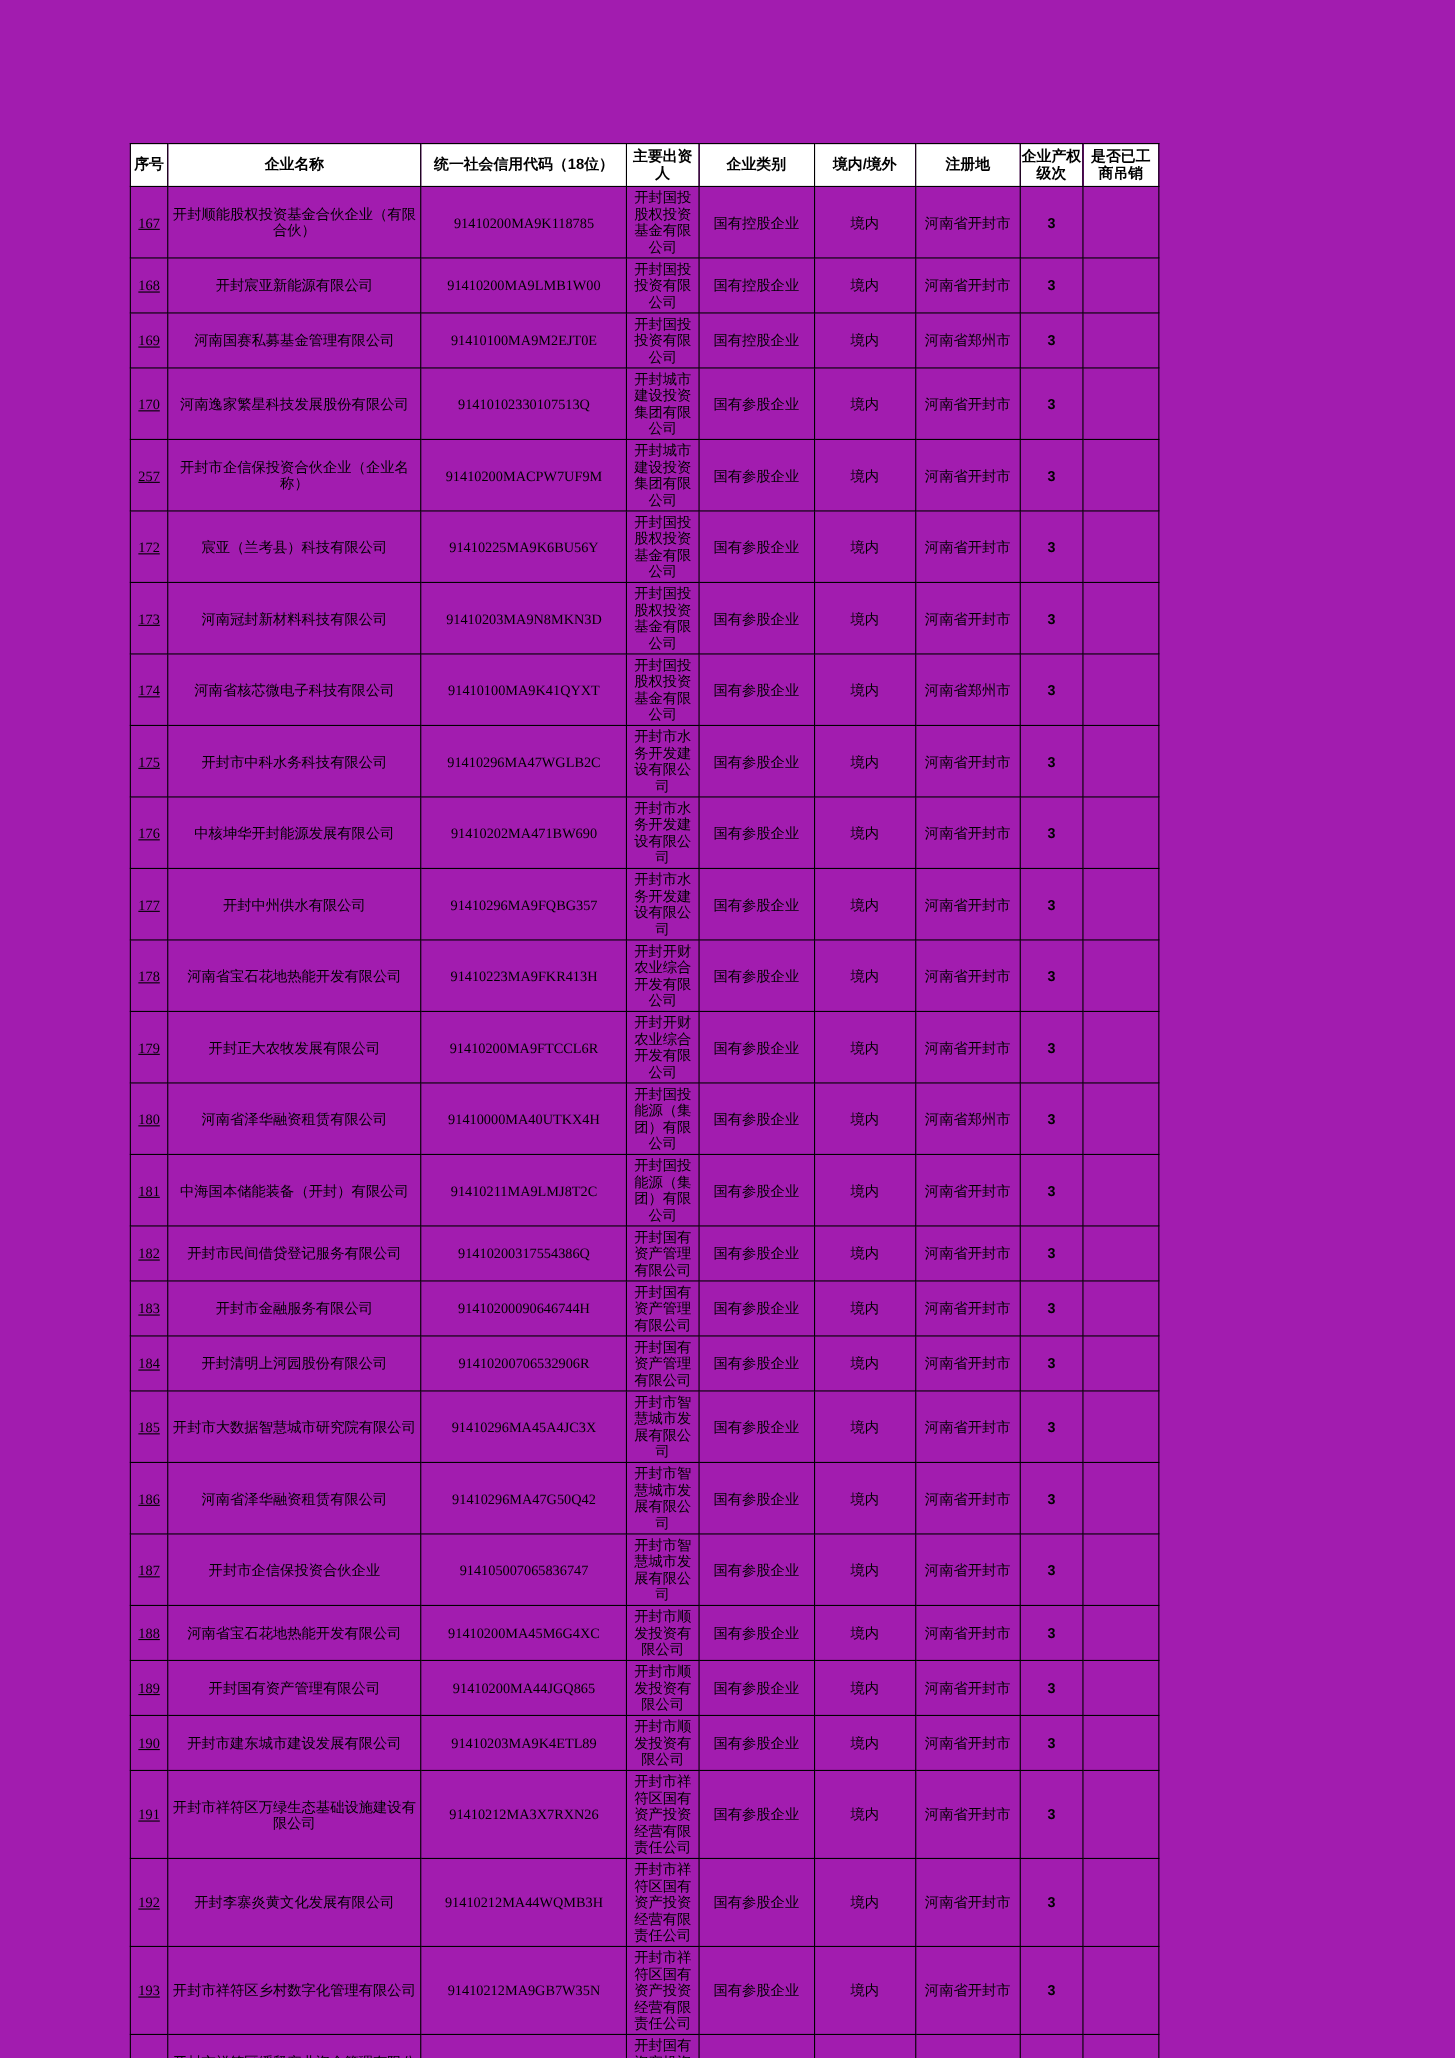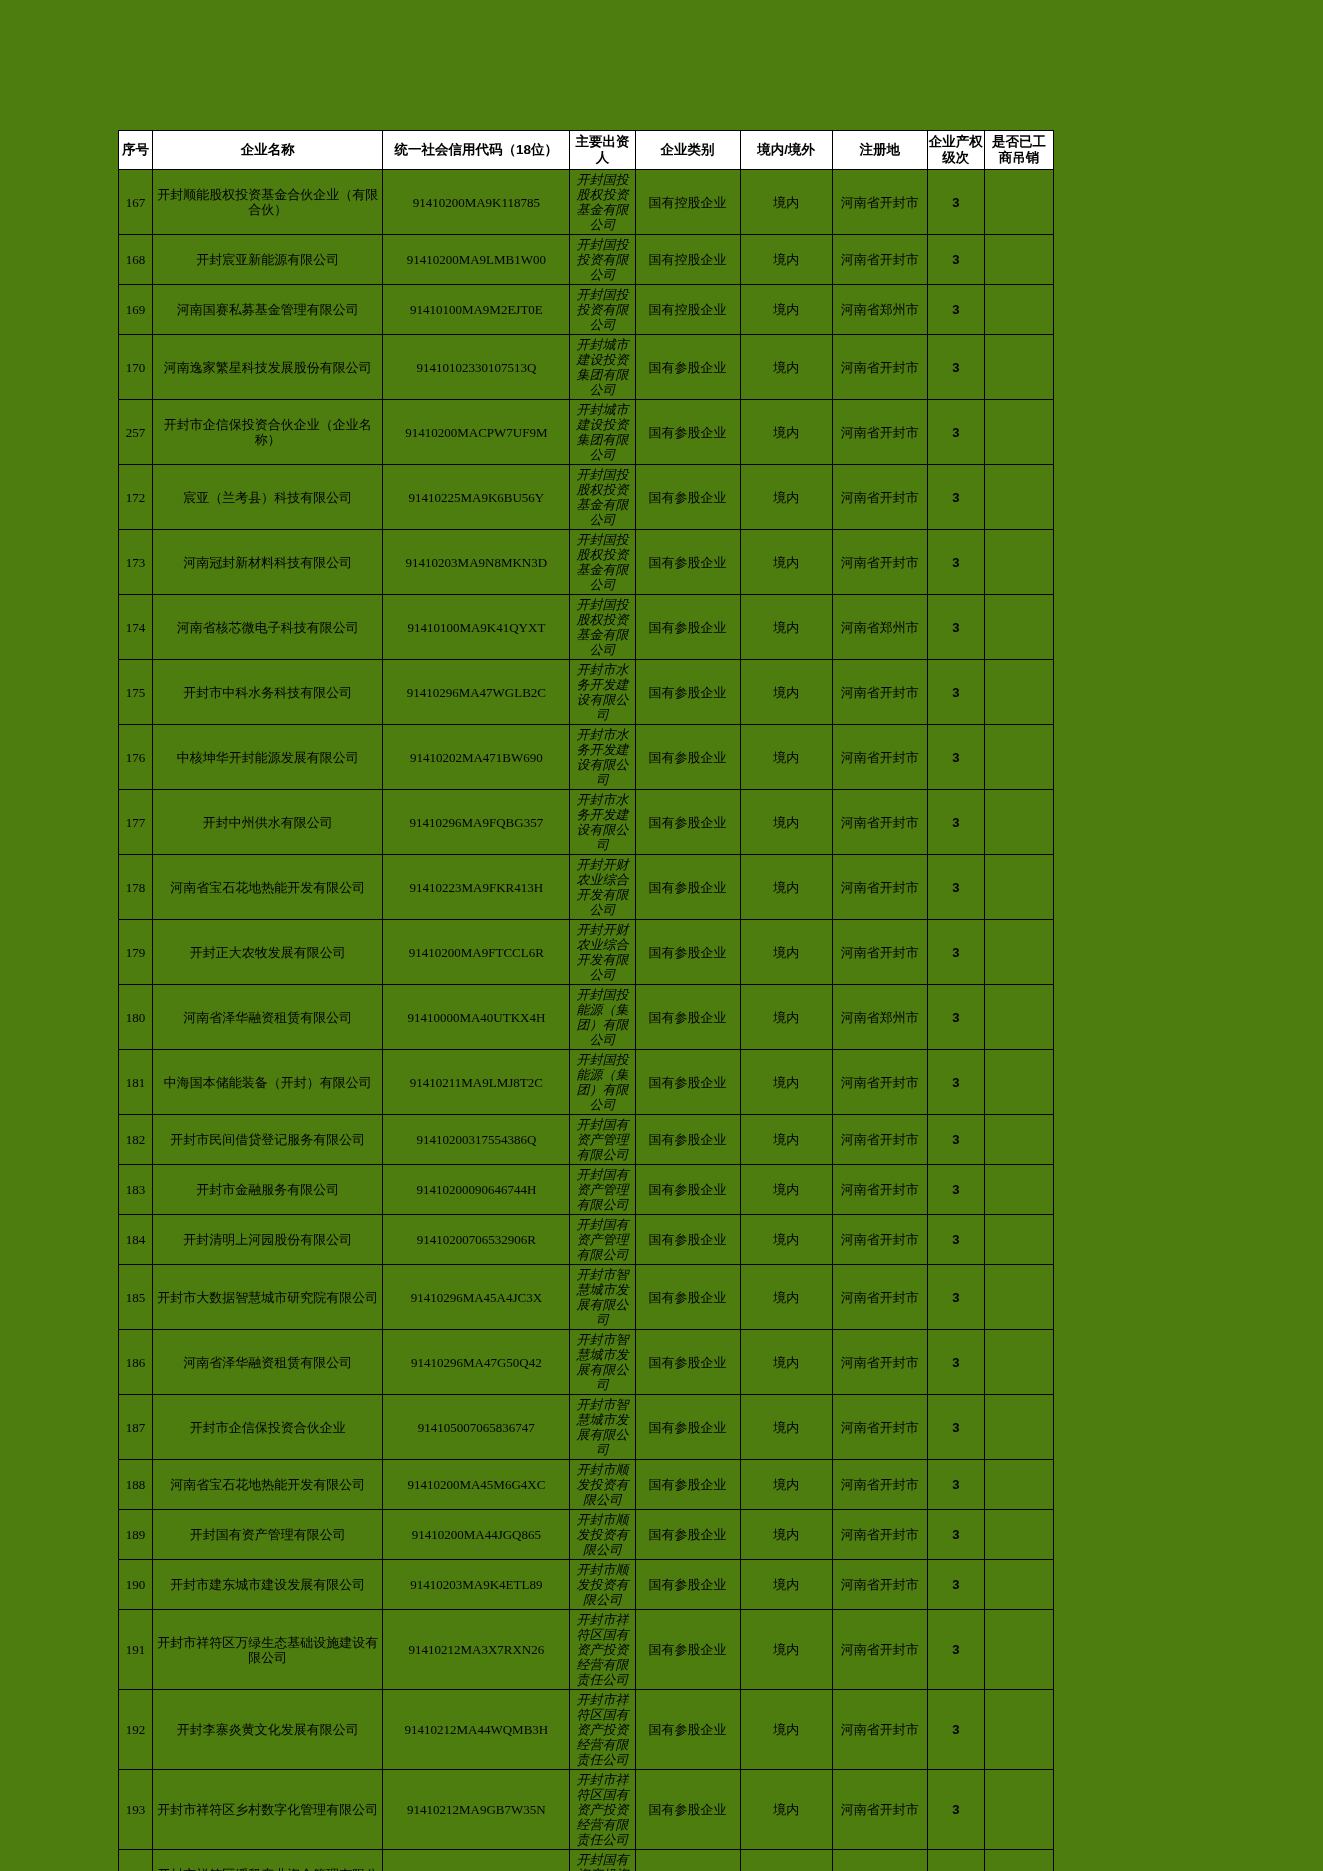--- a/index.html
+++ b/index.html
@@ -10,21 +10,21 @@
   body {
     width: 1323px;
     height: 1871px;
     position: relative;
     font-family: "Liberation Serif", "DejaVu Serif", serif;
     color: #000000;
   }
   .doc-page {
     position: absolute;
     inset: 0;
-    background: #4d7c0f;
+    background: #a21caf;
   }
   table.enterprise-table {
     position: absolute;
     left: 118px;
     top: 130px;
     border-collapse: collapse;
     table-layout: fixed;
     width: 936px;
   }
   table.enterprise-table th,
@@ -42,30 +42,30 @@
     padding: 3px 1px;
     background: #ffffff;
   }
   table.enterprise-table td {
     font-size: 13px;
     line-height: 15px;
     padding: 2px 2px;
   }
   td.cell-serial {
     font-size: 12.5px;
+    text-decoration: underline;
   }
   td.cell-credit-code {
     font-size: 12.5px;
     letter-spacing: 0px;
   }
   td.cell-investor {
     font-size: 10.5px;
     line-height: 13px;
     padding: 2px 0;
-    font-style: italic;
   }
   td.cell-category,
   td.cell-domestic,
   td.cell-location {
     font-size: 12.5px;
   }
   td.cell-level {
     font-family: "Liberation Sans", "DejaVu Sans", sans-serif;
     font-weight: bold;
     font-size: 12.5px;

